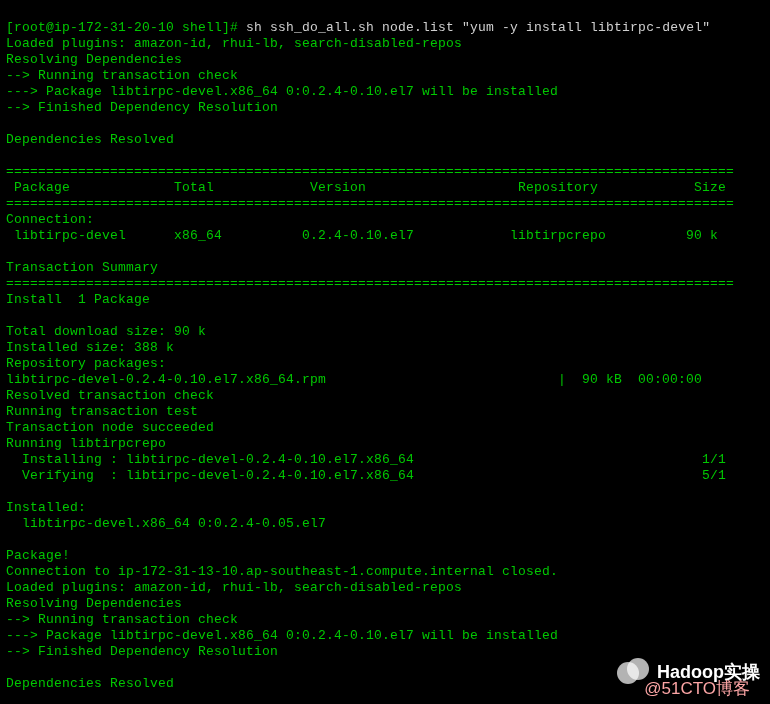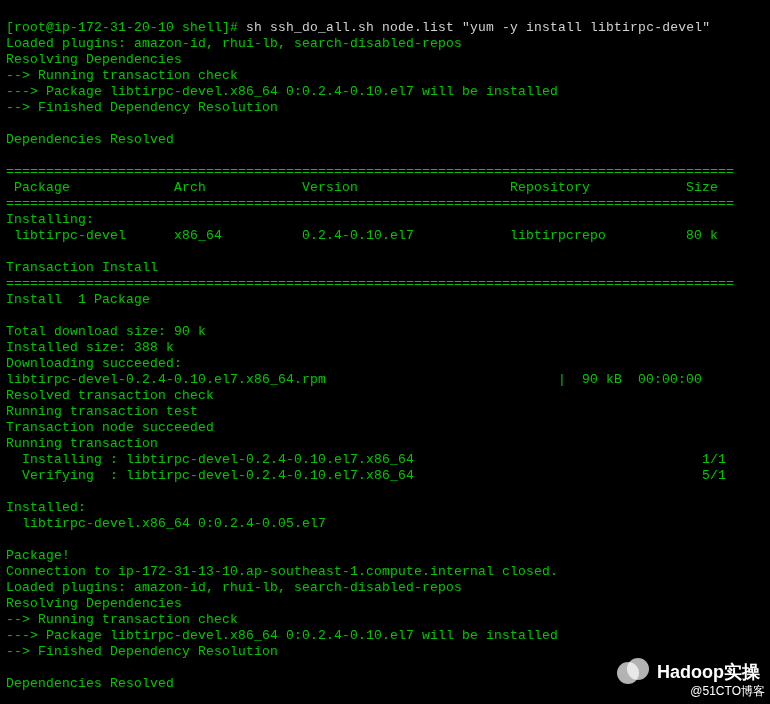--- a/index.html
+++ b/index.html
@@ -40,57 +40,57 @@
     background: rgba(255,255,255,0.7);
   }
   .wm-icon .c1 { left: 0; top: 4px; }
   .wm-icon .c2 { left: 10px; top: 0; }
   .wm-text {
     color: #fff; font-weight: bold;
     font-family: sans-serif; font-size: 18px;
   }
   .blog-mark {
     position: absolute;
-    right: 5px; bottom: 4px;
-    color: #ffffff;
+    right: 20px; bottom: 4px;
+    color: #fca5a5;
     font-family: "Microsoft YaHei", sans-serif;
-    font-size: 12px;
+    font-size: 17px;
   }
 </style>
 </head>
 <body>
 
 <div class="terminal">
 <span>[root@ip-172-31-20-10 shell]#</span> <span class="white">sh ssh_do_all.sh node.list "yum -y install libtirpc-devel"</span>
 <span>Loaded plugins: amazon-id, rhui-lb, search-disabled-repos</span>
 <span>Resolving Dependencies</span>
 <span>--&gt; Running transaction check</span>
 <span>---&gt; Package libtirpc-devel.x86_64 0:0.2.4-0.10.el7 will be installed</span>
 <span>--&gt; Finished Dependency Resolution</span>
 <span></span>
 <span>Dependencies Resolved</span>
 <span></span>
 <span>===========================================================================================</span>
-<span> Package             Arch            Version                   Repository            Size</span>
+<span> Package             Total            Version                   Repository            Size</span>
 <span>===========================================================================================</span>
-<span>Installing:</span>
-<span> libtirpc-devel      x86_64          0.2.4-0.10.el7            libtirpcrepo          80 k</span>
+<span>Connection:</span>
+<span> libtirpc-devel      x86_64          0.2.4-0.10.el7            libtirpcrepo          90 k</span>
 <span> </span>
-<span>Transaction Install</span>
+<span>Transaction Summary</span>
 <span>===========================================================================================</span>
 <span>Install  1 Package</span>
 <span> </span>
 <span>Total download size: 90 k</span>
 <span>Installed size: 388 k</span>
-<span>Downloading succeeded:</span>
+<span>Repository packages:</span>
 <span>libtirpc-devel-0.2.4-0.10.el7.x86_64.rpm                             |  90 kB  00:00:00</span>
 <span>Resolved transaction check</span>
 <span>Running transaction test</span>
 <span>Transaction node succeeded</span>
-<span>Running transaction</span>
+<span>Running libtirpcrepo</span>
 <span>  Installing : libtirpc-devel-0.2.4-0.10.el7.x86_64                                    1/1</span>
 <span>  Verifying  : libtirpc-devel-0.2.4-0.10.el7.x86_64                                    5/1</span>
 <span> </span>
 <span>Installed:</span>
 <span>  libtirpc-devel.x86_64 0:0.2.4-0.05.el7</span>
 <span> </span>
 <span>Package!</span>
 <span>Connection to ip-172-31-13-10.ap-southeast-1.compute.internal closed.</span>
 <span>Loaded plugins: amazon-id, rhui-lb, search-disabled-repos</span>
 <span>Resolving Dependencies</span>

